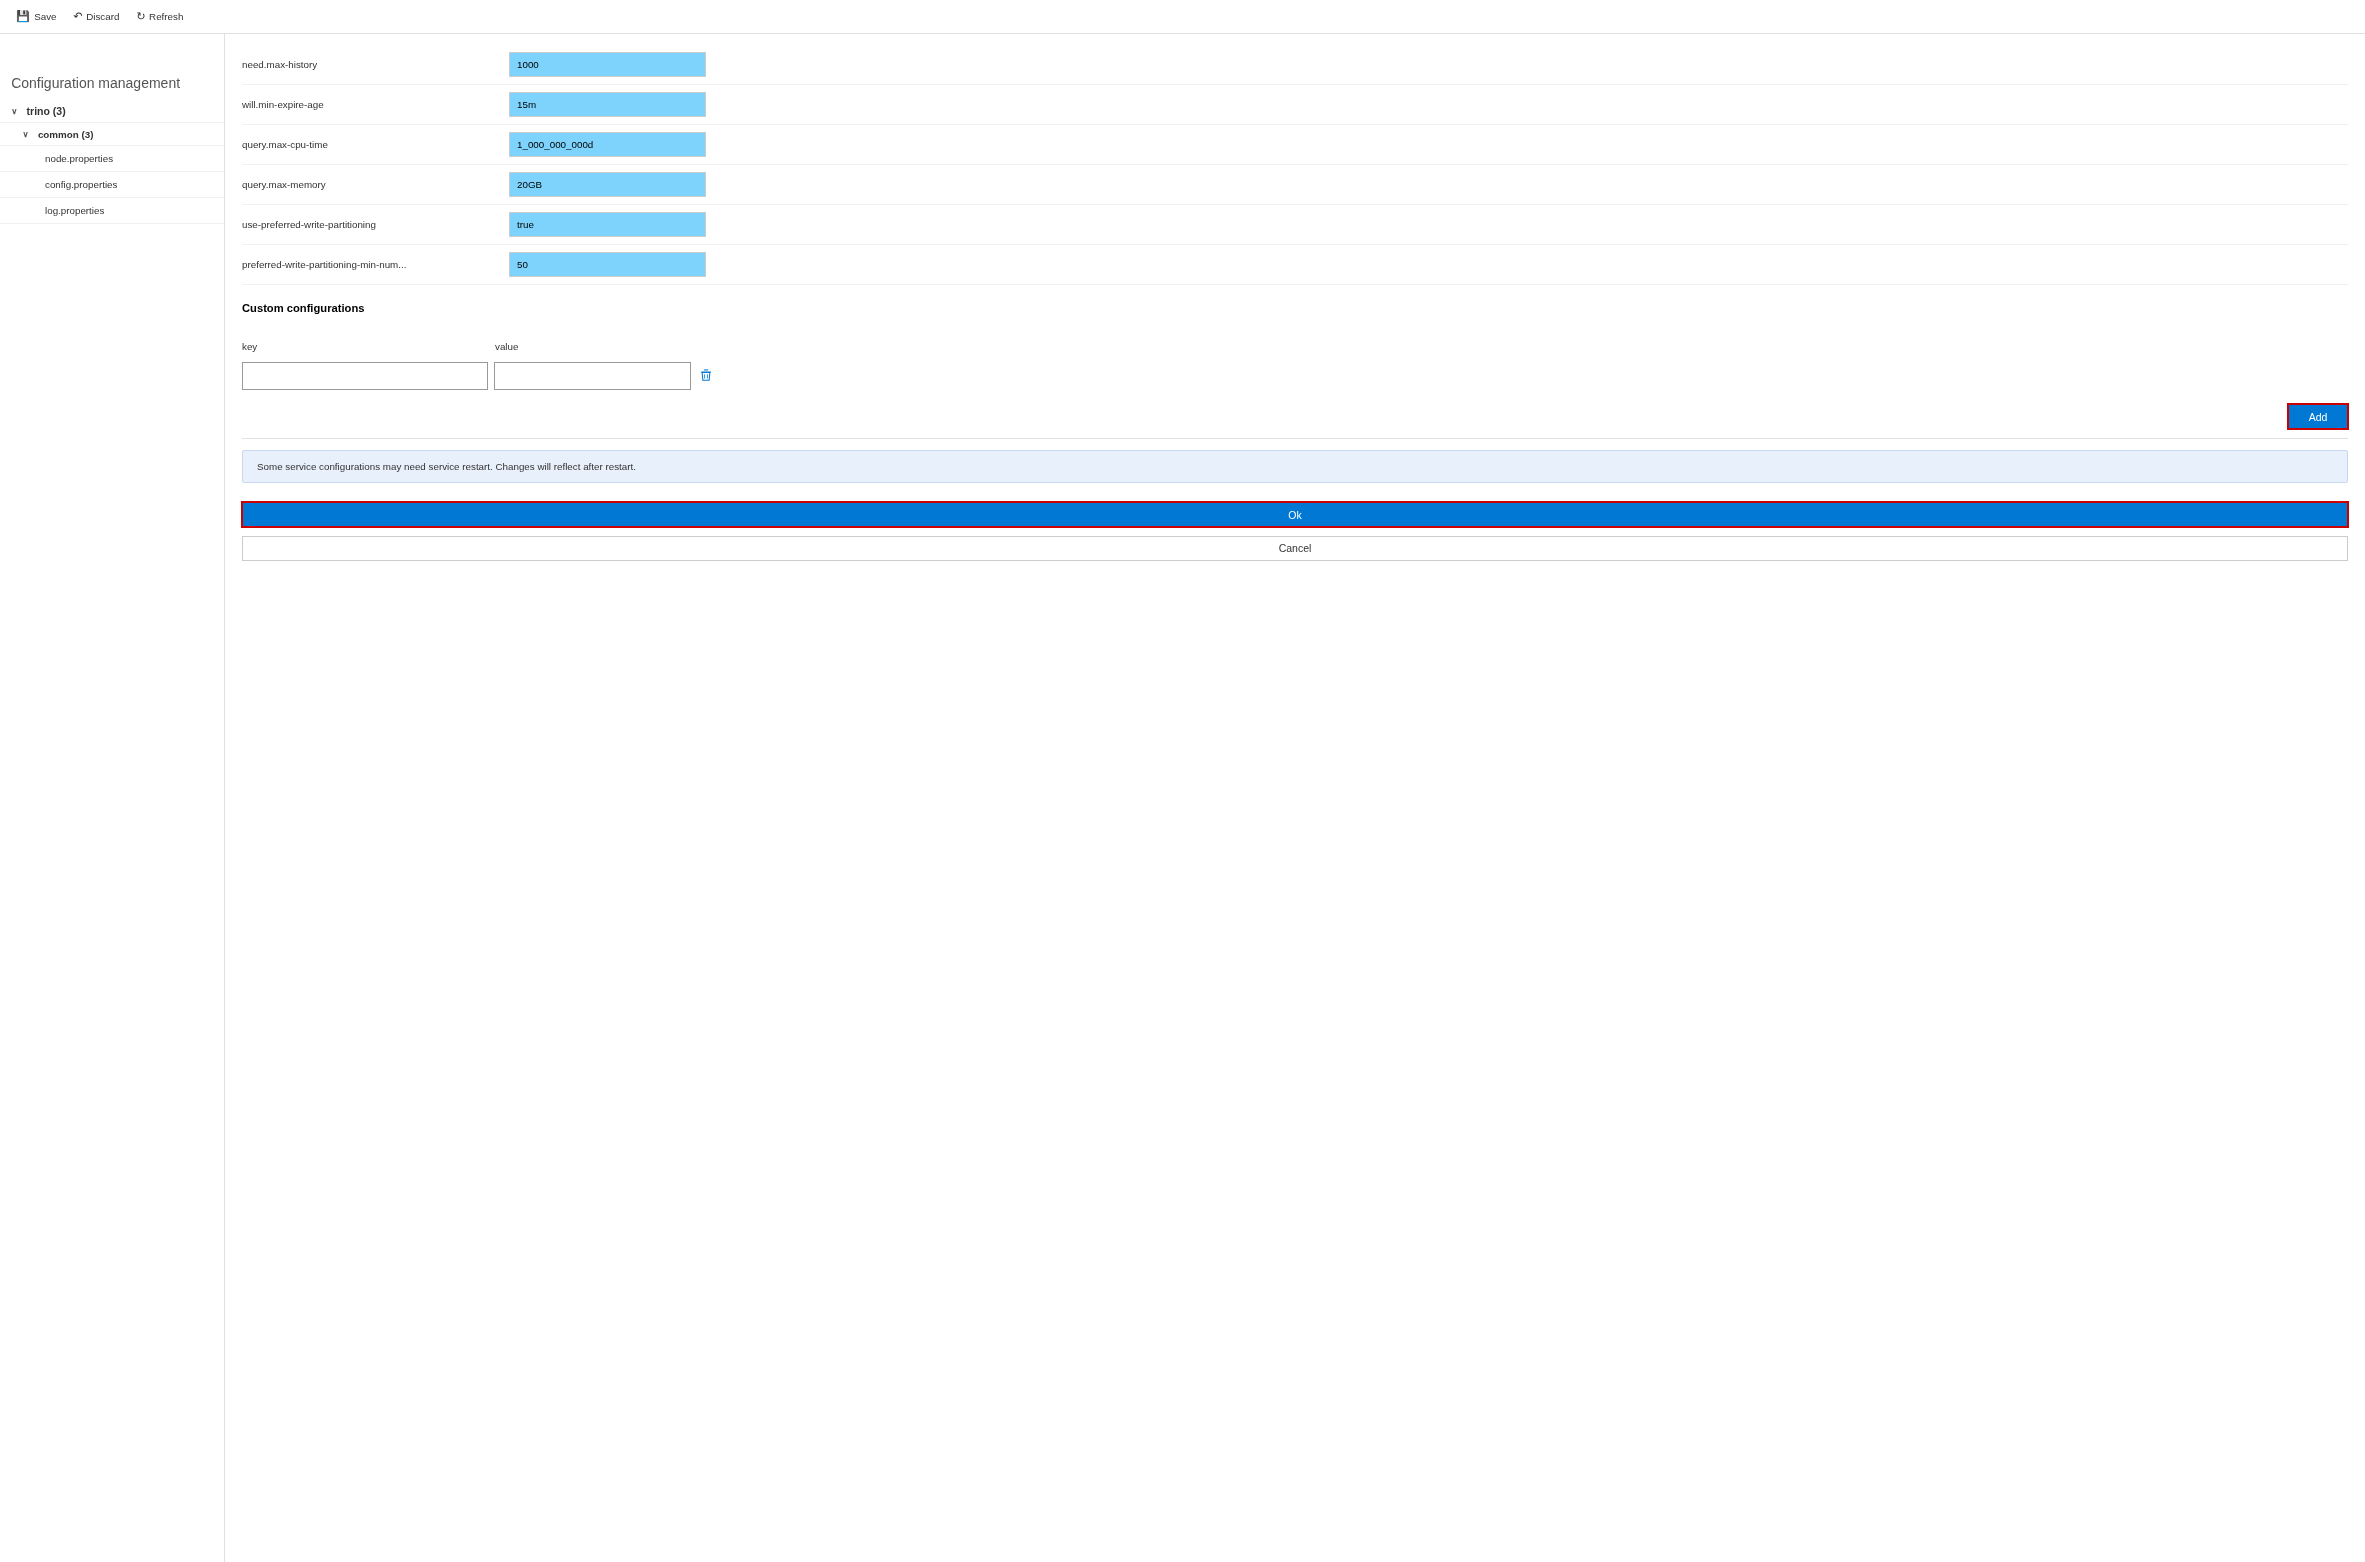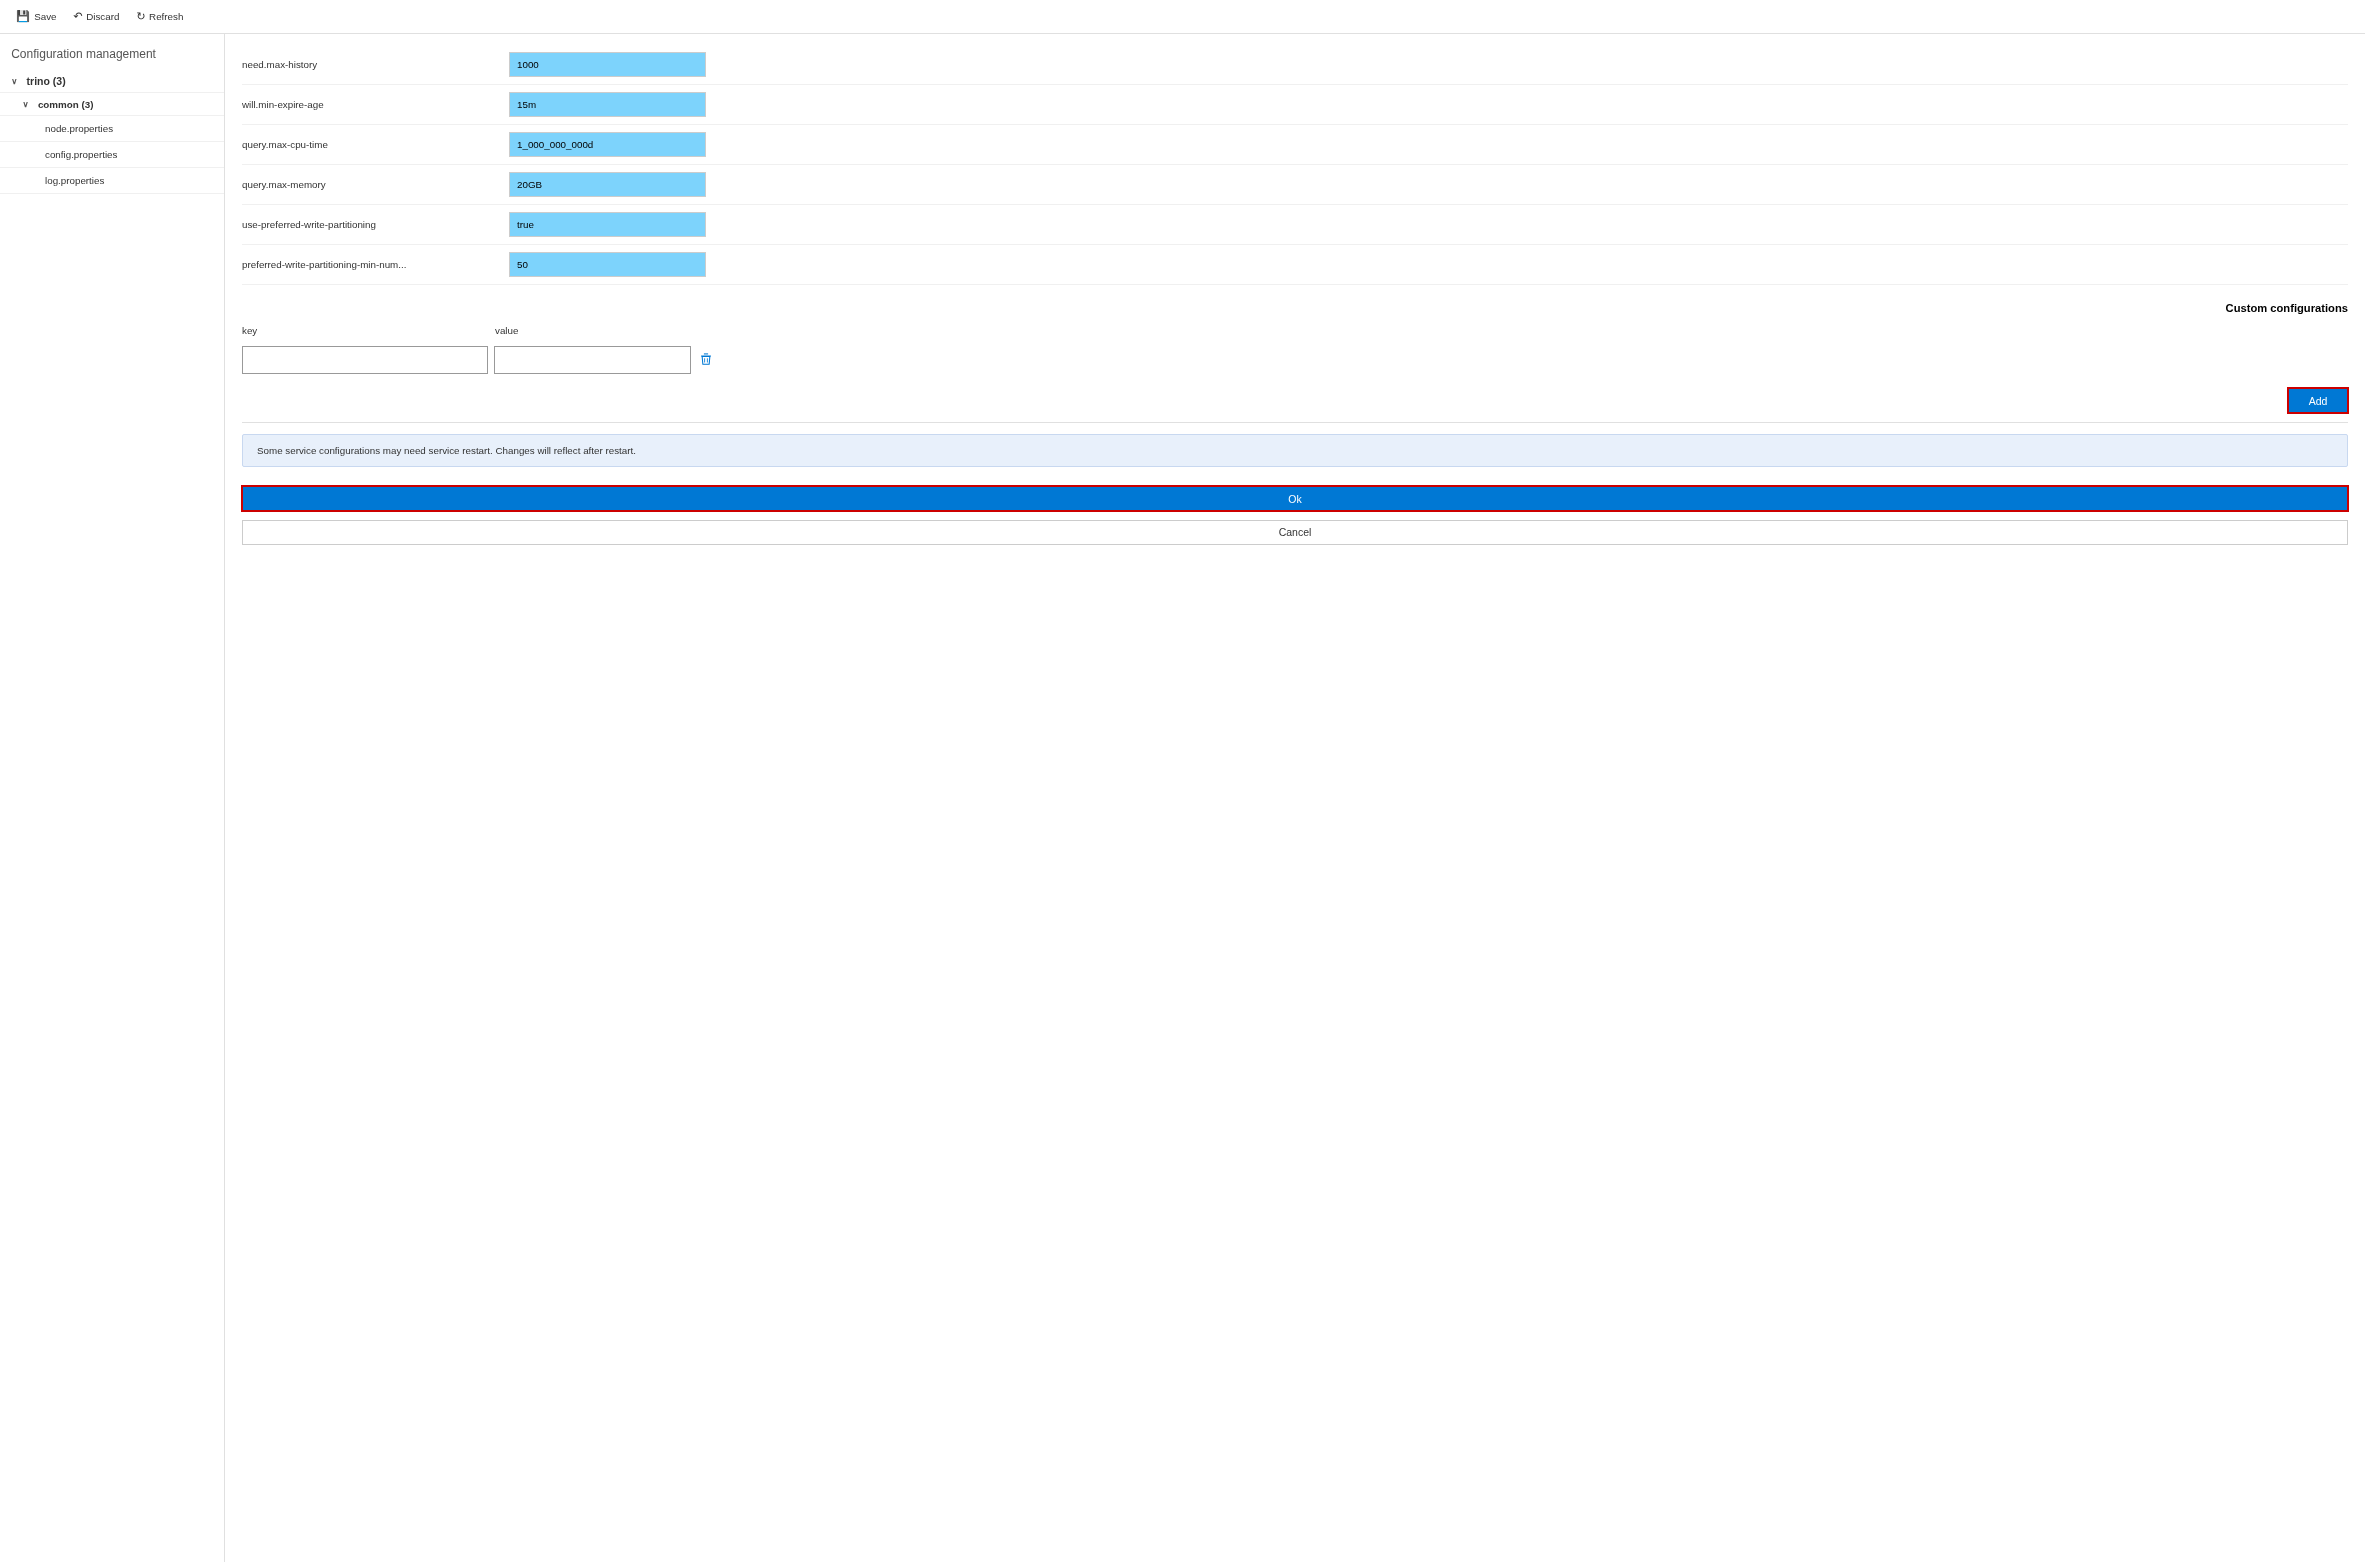--- a/index.html
+++ b/index.html
@@ -40,23 +40,24 @@
 
     
     .left-panel {
       width: 225px;
       border-right: 0.7px solid #e0e0e0;
       overflow-y: auto;
       padding: 8.4px 0;
       flex-shrink: 0;
     }
     .panel-title {
-      font-size: 12px;
+      font-size: 14px;
       color: #555;
       padding: 4.2px 11.2px 8.4px 11.2px;
+      margin-top: 28px;
     }
     .tree-section { }
     .tree-item-root {
       display: flex;
       align-items: center;
       padding: 5.6px 11.2px;
       cursor: pointer;
       font-weight: 700;
       font-size: 10.5px;
       gap: 5.6px;
@@ -114,23 +115,22 @@
       padding: 2.8px 7px;
       font-size: 9.8px;
       outline: none;
       background: #7dd3fc;
     }
 
     
     .section-title {
       font-size: 11.2px;
       font-weight: 700;
-      margin: 17px 0 7px 0;
+      margin: 17px 0 23px 0;
       color: #000;
-      text-align: right;
     }
     .custom-config-header {
       display: flex;
       align-items: center;
       padding: 4.2px 0;
       margin-bottom: 5.6px;
     }
     .custom-col-key {
       flex: 0 0 253px;
       font-size: 9.8px;

